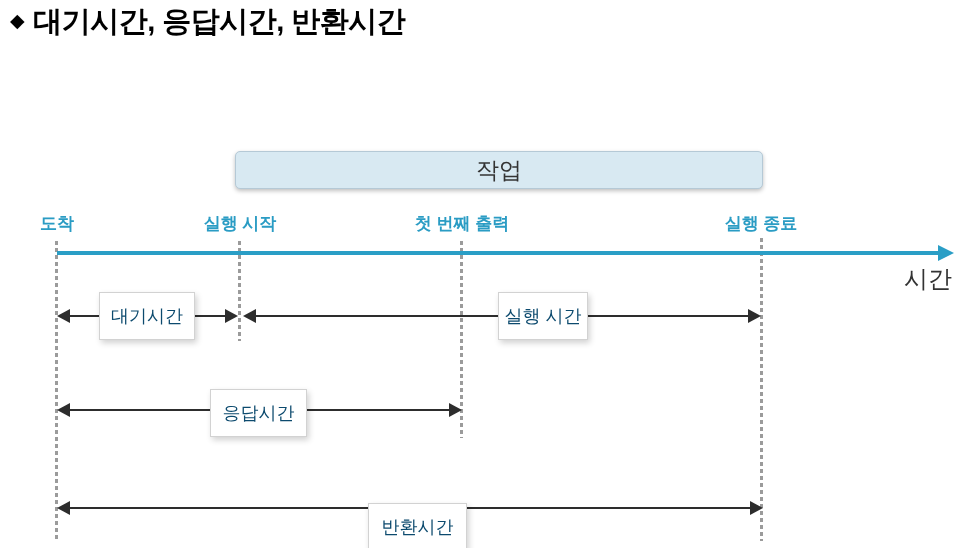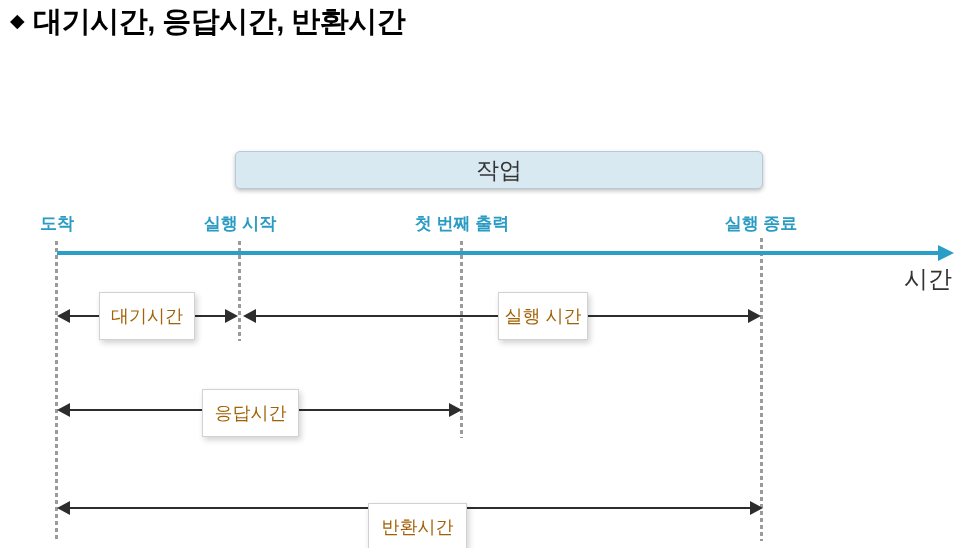--- a/index.html
+++ b/index.html
@@ -116,27 +116,27 @@
   .a4 { left: 57px;  top: 501px; width: 706px; }
 
   
   .pill {
     position: absolute;
     z-index: 3;
     background: #ffffff;
     border: 1px solid #d2d2d2;
     box-shadow: 2px 3px 6px rgba(0,0,0,0.18);
     display: flex; align-items: center; justify-content: center;
-    font-size: 18px; color: #a16207;
+    font-size: 18px; color: #0c4a6e;
     white-space: nowrap;
     box-sizing: border-box;
   }
   .p1 { left: 99px;  top: 292px; width: 96px; height: 48px; }
   .p2 { left: 498px; top: 292px; width: 90px; height: 48px; }
-  .p3 { left: 202px; top: 389px; width: 97px; height: 48px; }
+  .p3 { left: 210px; top: 389px; width: 97px; height: 48px; }
   .p4 { left: 368px; top: 503px; width: 99px; height: 48px; }
 </style>
 </head>
 <body>
 
 <div class="stage">
 
   <h1 class="title">
     <span class="bullet">◆</span><span>대기시간, 응답시간, 반환시간</span>
   </h1>

